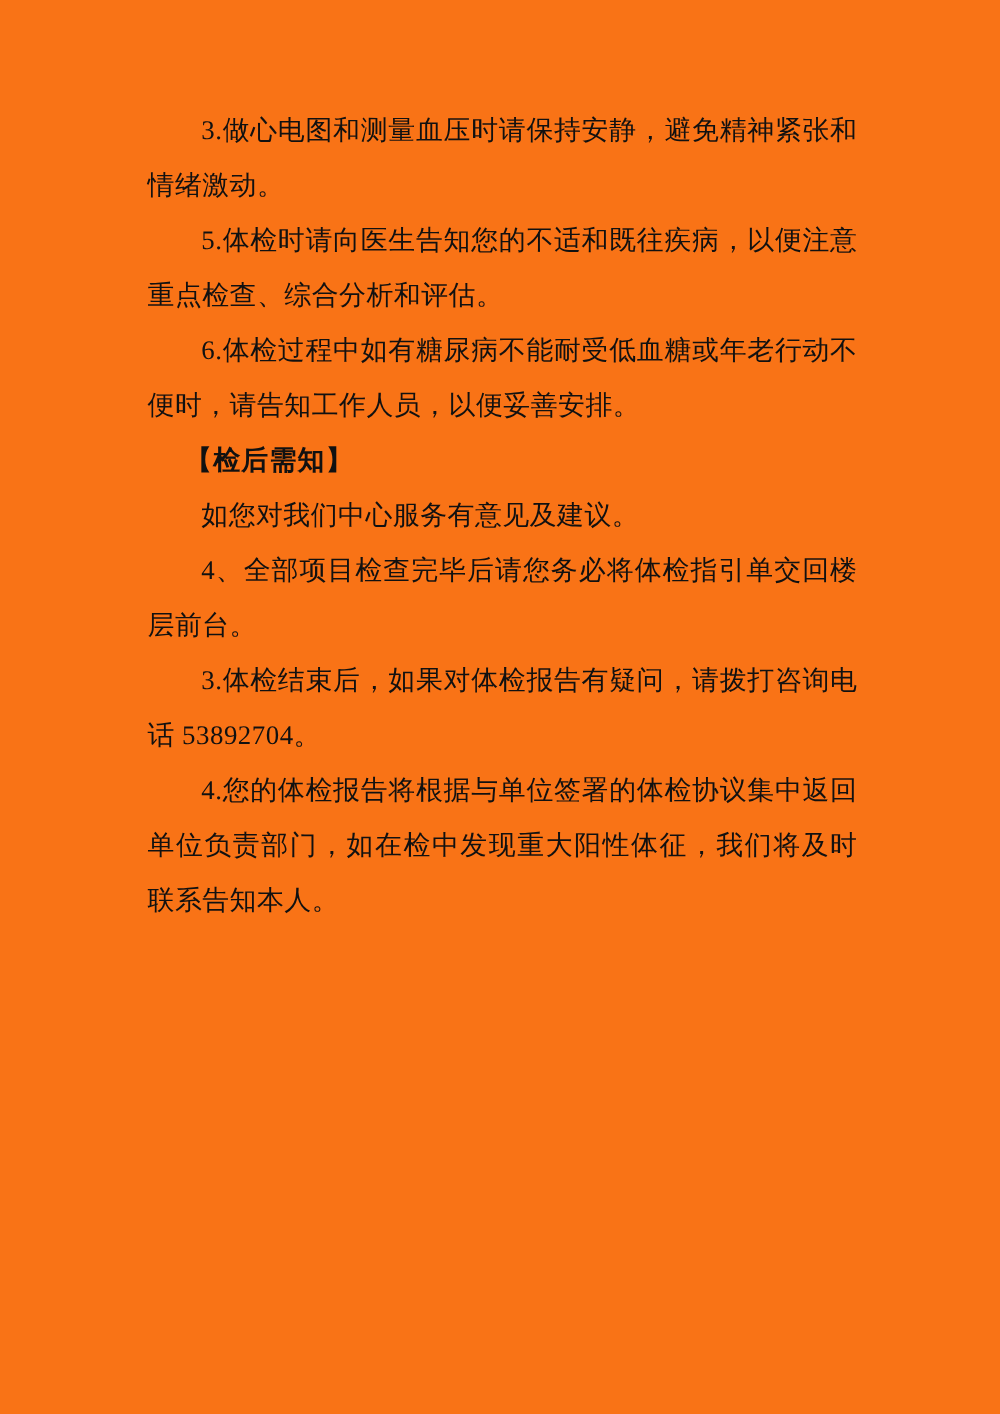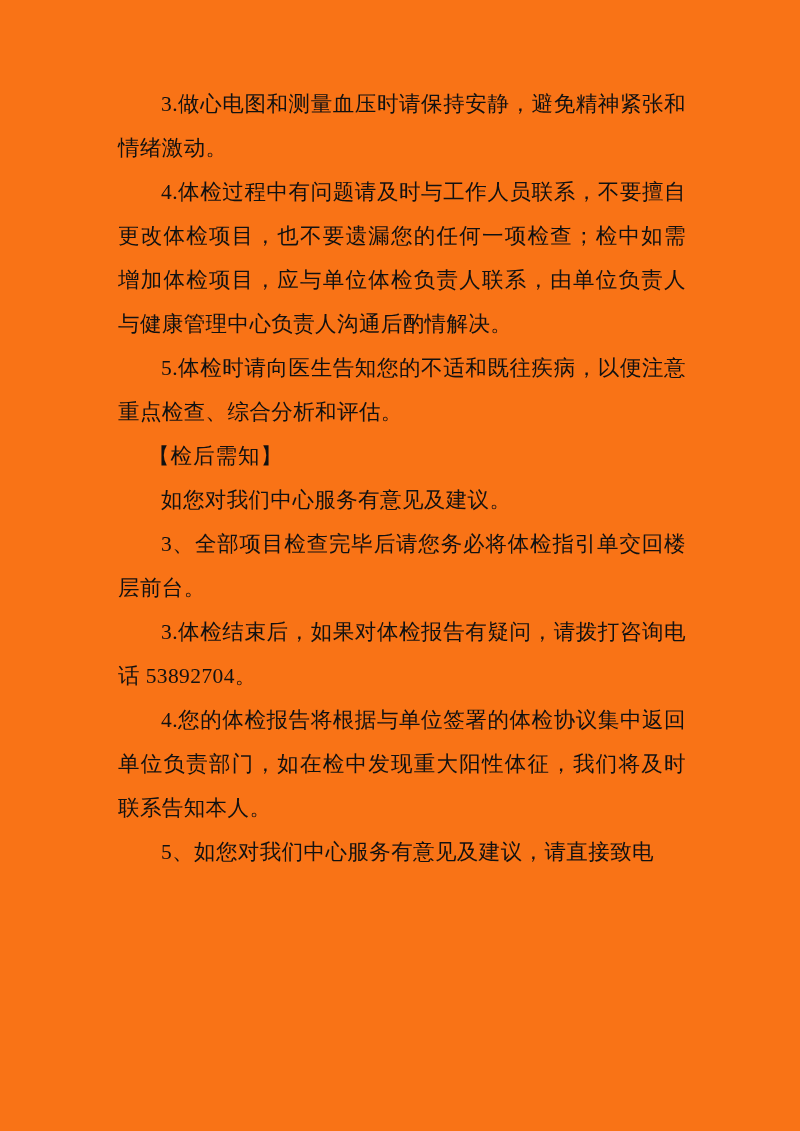--- a/index.html
+++ b/index.html
@@ -36,45 +36,44 @@
     letter-spacing: 0.4px;
     text-align: justify;
     text-justify: inter-ideograph;
     margin: 0 0 0 0;
     color: #111111;
   }
   .para.indent {
     text-indent: 43px;
   }
   .para.heading {
-    font-weight: normal;
+    font-weight: bold;
     text-indent: 30px;
     letter-spacing: 1px;
   }
 </style>
 </head>
 <body>
 
 <div class="page">
   <div class="content">
 
     <p class="para indent">3.做心电图和测量血压时请保持安静，避免精神紧张和情绪激动。</p>
 
-    <p class="para indent">4.体检过程中有问题请及时与工作人员联系，不要擅自更改体检项目，也不要遗漏您的任何一项检查；检中如需增加体检项目，应与单位体检负责人联系，由单位负责人与健康管理中心负责人沟通后酌情解决。</p>
 
     <p class="para indent">5.体检时请向医生告知您的不适和既往疾病，以便注意重点检查、综合分析和评估。</p>
 
+    <p class="para indent">6.体检过程中如有糖尿病不能耐受低血糖或年老行动不便时，请告知工作人员，以便妥善安排。</p>
 
     <p class="para heading">【检后需知】</p>
 
     <p class="para indent">如您对我们中心服务有意见及建议。</p>
 
-    <p class="para indent">3、全部项目检查完毕后请您务必将体检指引单交回楼层前台。</p>
+    <p class="para indent">4、全部项目检查完毕后请您务必将体检指引单交回楼层前台。</p>
 
 
     <p class="para indent">3.体检结束后，如果对体检报告有疑问，请拨打咨询电话 53892704。</p>
 
     <p class="para indent">4.您的体检报告将根据与单位签署的体检协议集中返回单位负责部门，如在检中发现重大阳性体征，我们将及时联系告知本人。</p>
 
-    <p class="para indent">5、如您对我们中心服务有意见及建议，请直接致电</p>
 
   </div>
 </div>
 
 </body></html>

